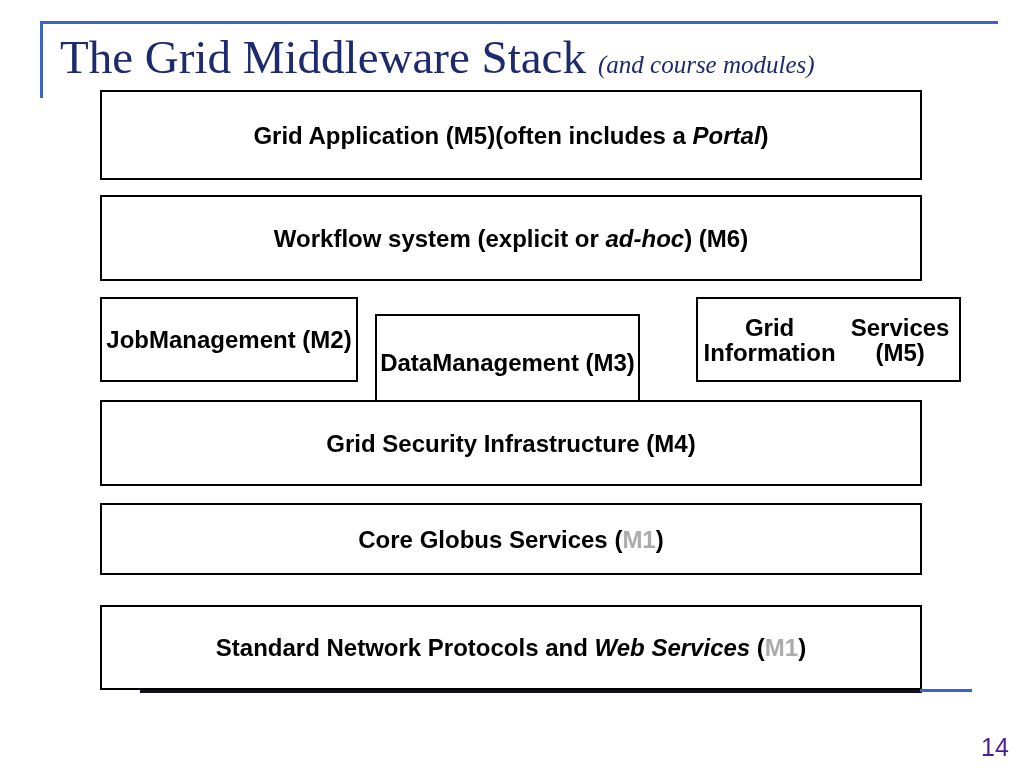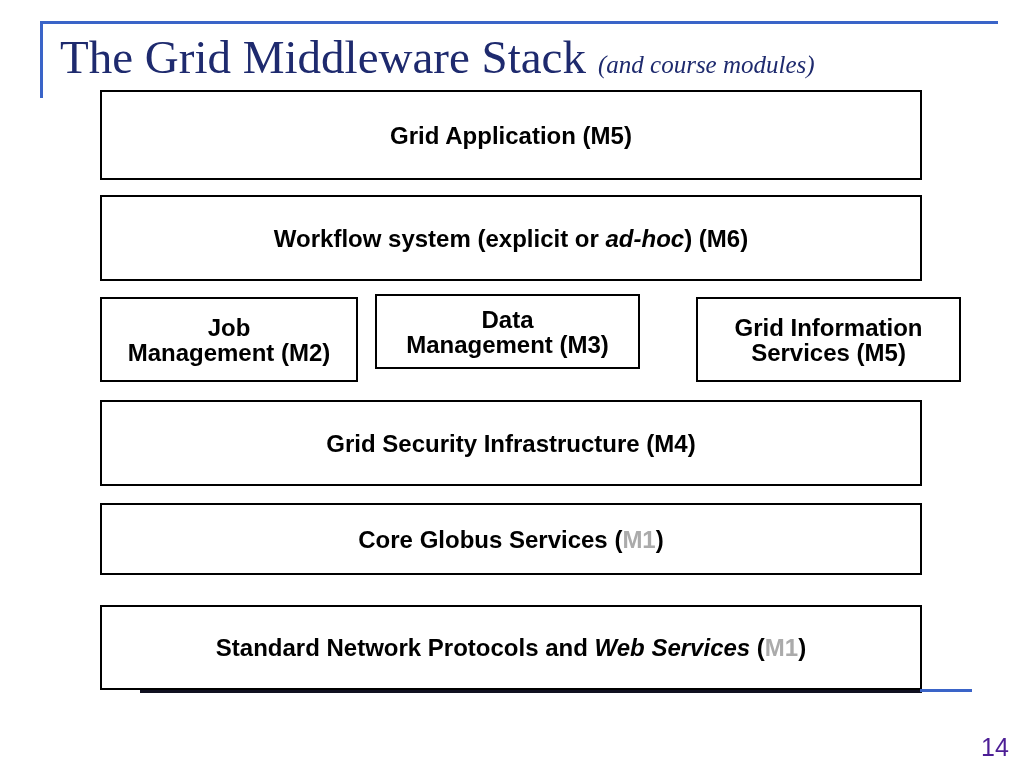--- a/index.html
+++ b/index.html
@@ -29,33 +29,33 @@
   }
   .title-main { font-size: 47px; letter-spacing: 0px; }
   .title-sub  { font-size: 25px; font-style: italic; margin-left: 12px; }
 
   
   .box {
     position: absolute;
     box-sizing: border-box;
     border: 2px solid #000;
     background: #fff;
-    display: flex; flex-direction: column;
+    display: flex; flex-direction: row;
     align-items: center; justify-content: center;
     text-align: center;
     font-weight: bold; font-size: 24px; line-height: 25px;
     color: #000;
   }
   .box i { font-style: italic; }
   .module-gray { color: #ababab; }
 
   .box-application { left: 100px; top:  90px; width: 822px; height: 90px; }
   .box-workflow    { left: 100px; top: 195px; width: 822px; height: 86px; }
   .box-job         { left: 100px; top: 297px; width: 258px; height: 85px; }
-  .box-data        { left: 375px; top: 294px; width: 265px; height: 75px; }
+  .box-data        { left: 375px; top: 314px; width: 265px; height: 97px; }
   .box-info        { left: 696px; top: 297px; width: 265px; height: 85px; }
   .box-security    { left: 100px; top: 400px; width: 822px; height: 86px; }
   .box-core        { left: 100px; top: 503px; width: 822px; height: 72px; }
   .box-network     { left: 100px; top: 605px; width: 822px; height: 85px; }
 
   
   .rule-bottom-dark {
     position: absolute; left: 140px; top: 690px;
     width: 782px; height: 3px; background: #101020;
   }
@@ -76,20 +76,21 @@
 
   <div class="rule-top"></div>
   <div class="rule-left"></div>
 
   <div class="title-row">
     <span class="title-main">The Grid Middleware Stack</span><span class="title-sub">(and course modules)</span>
   </div>
 
   <div class="box box-application">
     <span>Grid Application (M5)</span>
+    <span><span>(often includes a </span><i>Portal</i><span>)</span></span>
   </div>
 
   <div class="box box-workflow">
     <span><span>Workflow system (explicit or </span><i>ad-hoc</i><span>) (M6)</span></span>
   </div>
 
   <div class="box box-job">
     <span>Job</span>
     <span>Management (M2)</span>
   </div>

